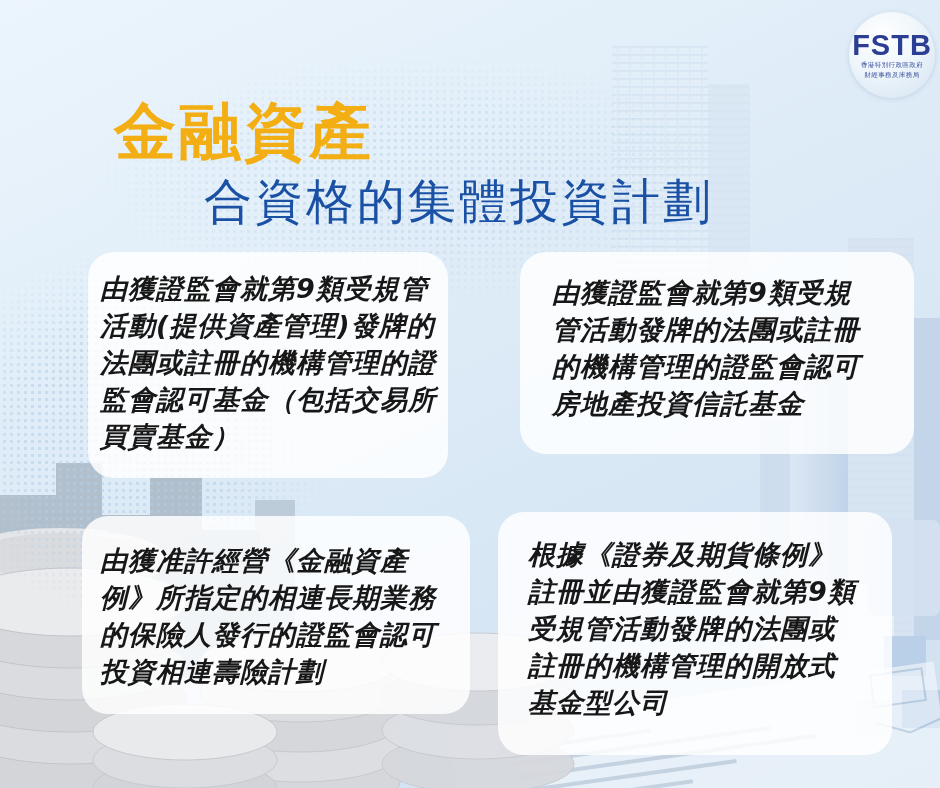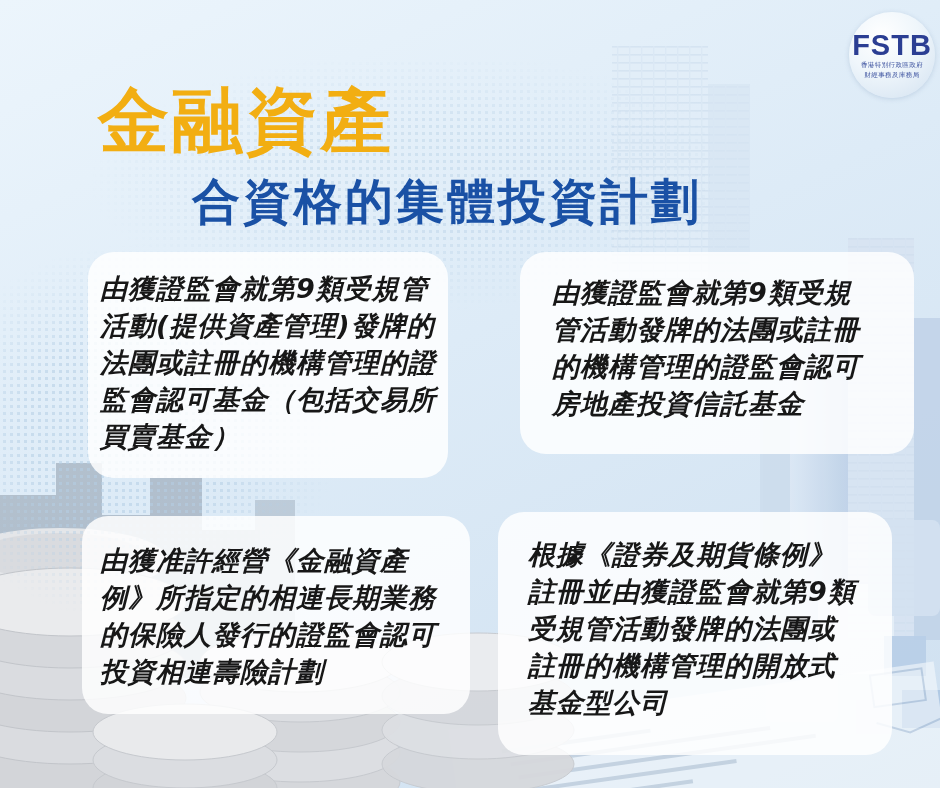--- a/index.html
+++ b/index.html
@@ -12,25 +12,25 @@
   .dots{position:absolute;z-index:1;
         background-image:radial-gradient(#b5cfe5 1.5px,rgba(0,0,0,0) 1.6px);
         background-size:7px 7px;}
   .dots-left{left:-20px;top:235px;width:430px;height:440px;opacity:.55;
         -webkit-mask-image:radial-gradient(ellipse 62% 55% at 35% 45%,#000 40%,transparent 78%);
         mask-image:radial-gradient(ellipse 62% 55% at 35% 45%,#000 40%,transparent 78%);}
   .dots-top{left:70px;top:60px;width:640px;height:270px;opacity:.4;
         -webkit-mask-image:radial-gradient(ellipse 65% 60% at 55% 45%,#000 35%,transparent 80%);
         mask-image:radial-gradient(ellipse 65% 60% at 55% 45%,#000 35%,transparent 80%);}
 
-  .title{position:absolute;left:98px;top:74px;margin:0;z-index:2;
-         font-size:71px;font-weight:900;color:#F2AE12;letter-spacing:3px;
+  .title{position:absolute;left:98px;top:74px;margin:16px;z-index:2;
+         font-size:62px;font-weight:900;color:#F2AE12;letter-spacing:3px;
          font-family:"DejaVu Sans","Liberation Sans",sans-serif;}
-  .subtitle{position:absolute;left:192px;top:170px;margin:0;z-index:2;
-         font-size:48px;font-weight:700;color:#1A51A5;letter-spacing:3px;
+  .subtitle{position:absolute;left:204px;top:170px;margin:0;z-index:2;
+         font-size:48px;font-weight:400;color:#1A51A5;letter-spacing:3px;
          font-family:"DejaVu Sans","Liberation Sans",sans-serif;}
 
   .logo{position:absolute;left:849px;top:12px;width:86px;height:86px;z-index:3;
         border-radius:50%;
         background:radial-gradient(circle at 38% 28%,#ffffff 0%,#eff6fb 45%,#d2e1f0 100%);
         box-shadow:0 1px 5px rgba(110,140,175,.28);
         display:flex;flex-direction:column;align-items:center;justify-content:center;}
   .logo-acronym{font-size:29px;font-weight:bold;color:#2B3E93;letter-spacing:1px;line-height:1.05;}
   .logo-line{font-size:6.5px;color:#3A509E;line-height:1.55;letter-spacing:.4px;white-space:nowrap;}
 

